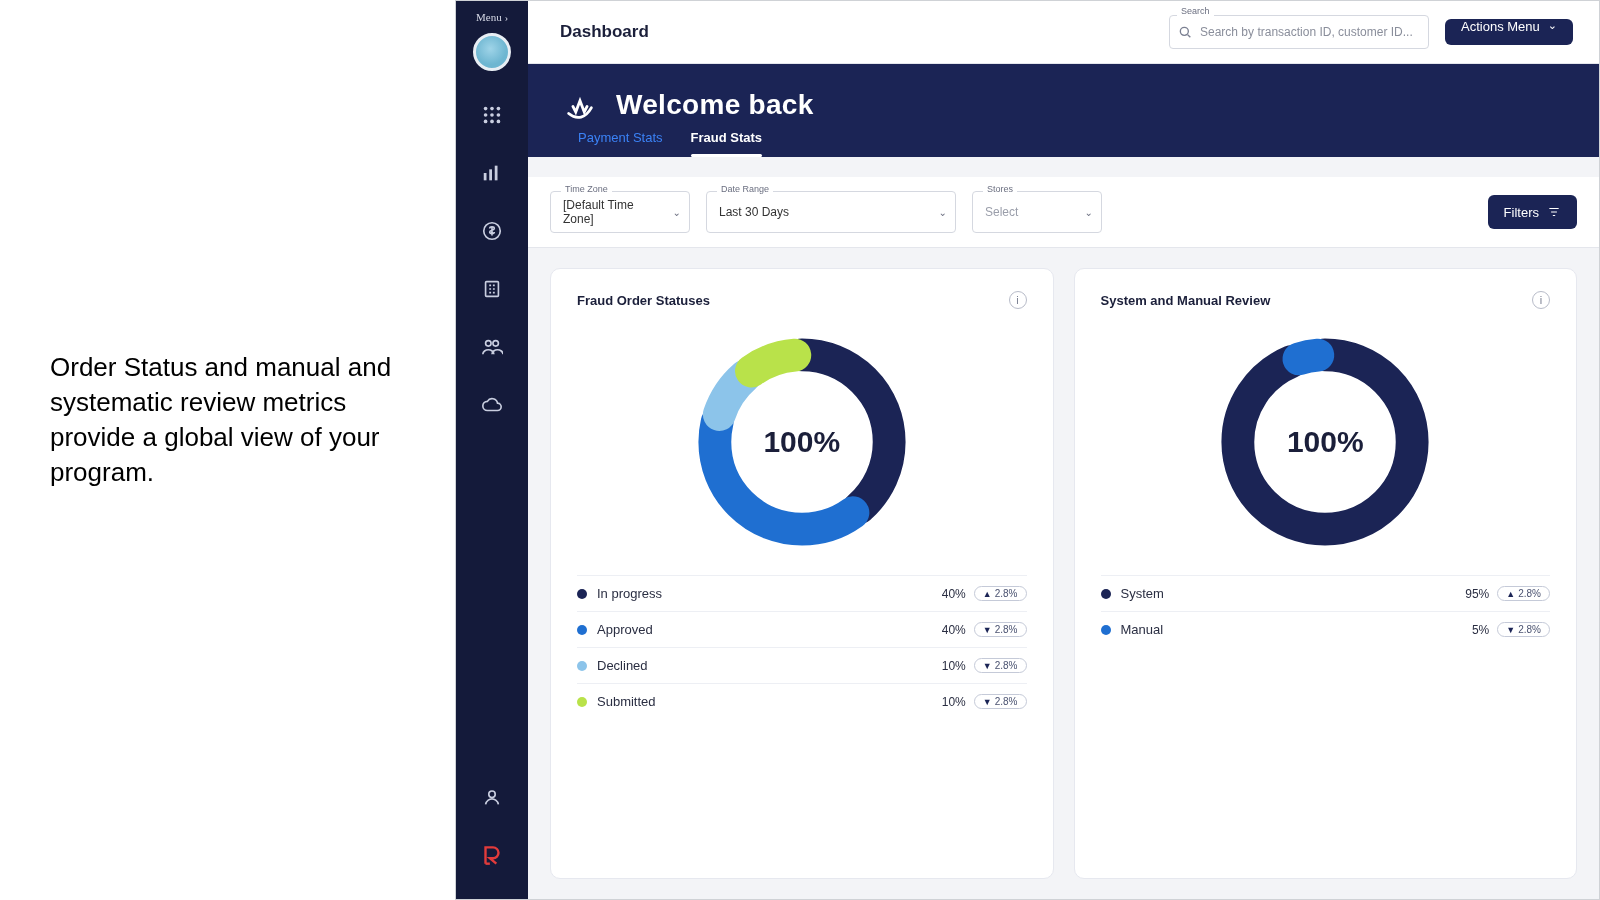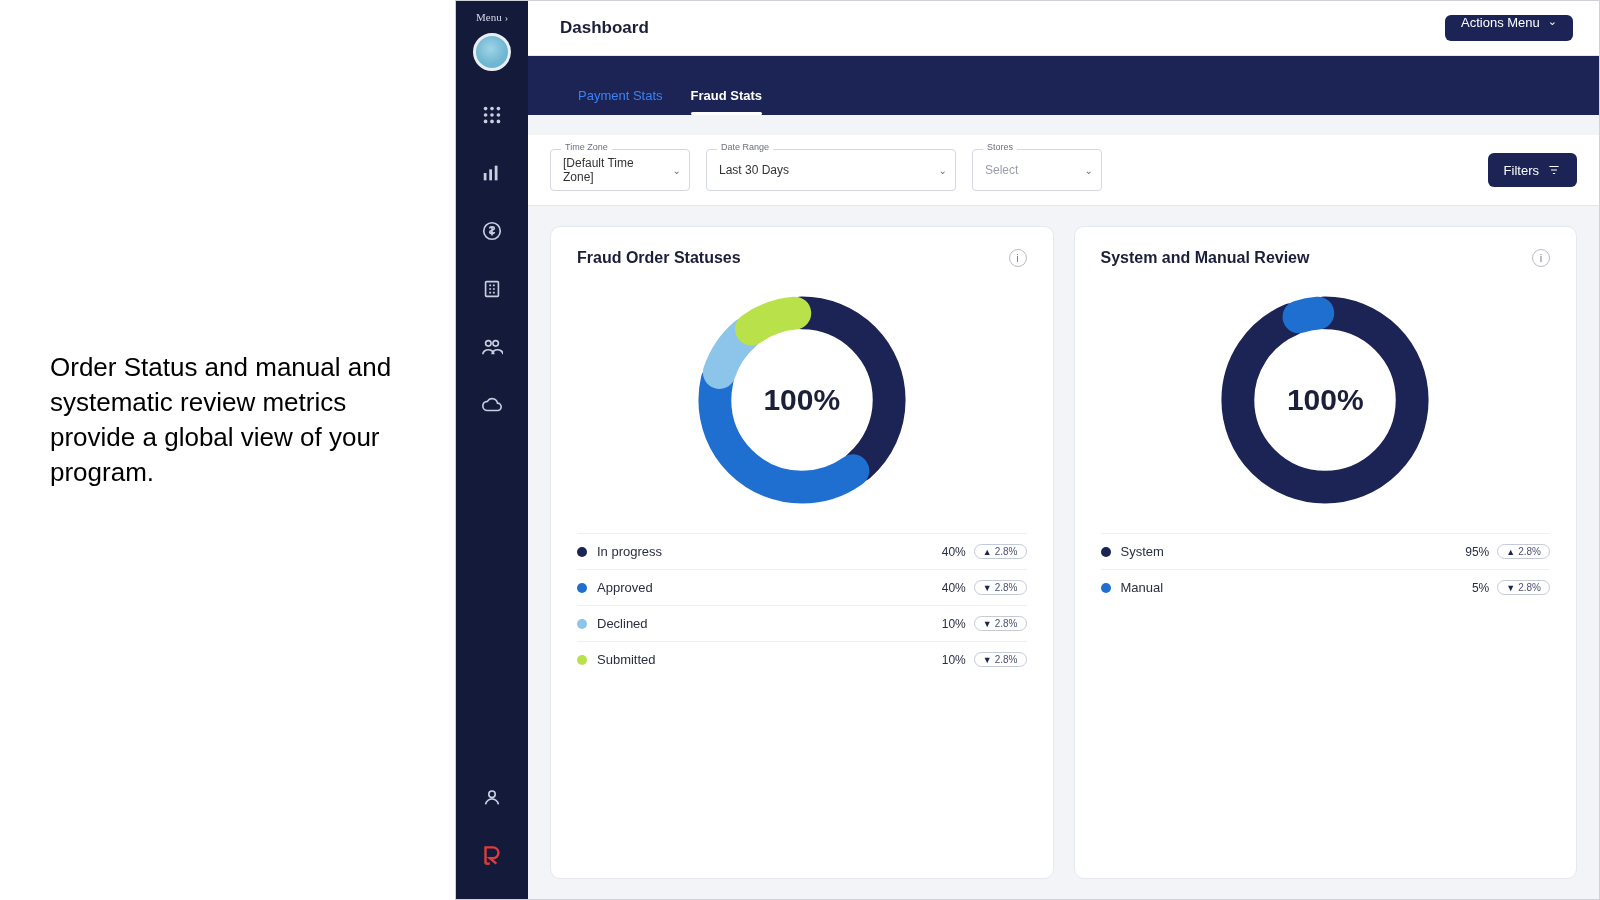--- a/index.html
+++ b/index.html
@@ -45,21 +45,21 @@
   .filterbar { background:#fff; display:flex; align-items:center; padding:14px 22px; gap:16px; border-bottom:1px solid #e4e6ec;margin-top:20px; }
   .fld { position:relative; border:1px solid #d5d8e0; border-radius:4px; height:42px; display:flex; align-items:center; padding:0 28px 0 12px; font-size:12px; color:#333; background:#fff; cursor:pointer; }
   .fld .label { position:absolute; top:-8px; left:10px; font-size:9px; color:#6b6f80; background:#fff; padding:0 4px; }
   .fld .chev { position:absolute; right:8px; font-size:10px; color:#6b6f80; }
   .fld.placeholder .val { color:#9a9eaa; }
   .filters-btn { margin-left:auto; height:34px; background:#1b2455; color:#fff; border:none; border-radius:6px; padding:0 16px; font-size:13px; display:flex; align-items:center; gap:8px; cursor:pointer;}
   
   .cards { display:flex; gap:20px; padding:20px 22px; flex:1; overflow:auto; }
   .card { flex:1; background:#fff; border-radius:10px; border:1px solid #e6e8ef; padding:22px 26px 10px 26px; display:flex; flex-direction:column; min-height:470px; }
   .card-head { display:flex; align-items:center; }
-  .card-title { font-weight:700; font-size:16px; color:#1b1f3a; }
+  .card-title { font-weight:700; font-size:13px; color:#1b1f3a; }
   .info-icon { margin-left:auto; width:18px;height:18px;border:1px solid #b8bcc9;border-radius:50%;display:flex;align-items:center;justify-content:center;font-size:11px;color:#7a7f91;cursor:pointer;}
   .donut-wrap { display:flex; justify-content:center; align-items:center; padding:18px 0 10px; }
   .donut { position:relative; width:230px; height:230px; }
   .donut svg { width:100%; height:100%; transform:rotate(-90deg); }
   .donut .center-label { position:absolute; inset:0; display:flex; align-items:center; justify-content:center; font-weight:800; font-size:30px; color:#1b1f3a; }
   .legend { margin-top:8px; }
   .legend-row { display:flex; align-items:center; padding:10px 0; border-top:1px solid #edeff4; font-size:13px; color:#2a2e42; }
   .legend-row:first-child{ border-top:1px solid #edeff4; }
   .dot { width:10px;height:10px;border-radius:50%; margin-right:10px; }
   .legend-name { flex:1; }
@@ -141,27 +141,46 @@
               <path d="M6 20h4"></path>
             </svg>
         </div>
       </div>
 
       <div class="main">
 
         <div class="topbar">
           <div class="title">Dashboard</div>
           <div class="grow"></div>
+          <div class="search-wrap">
+            <span class="search-label">Search</span>
+            <svg class="search-icon" viewBox="0 0 24 24" fill="none" stroke="currentColor" stroke-width="2">
+                <circle cx="11" cy="11" r="6"></circle>
+                <path d="M20 20l-4-4"></path>
+              </svg>
+            <input class="search-input" placeholder="Search by transaction ID, customer ID..." style="">
+          </div>
           <button class="actions-btn">
             <span>Actions Menu</span>
             <span class="chev">⌄</span>
           </button>
         </div>
 
         <div class="hero">
+          <div class="hero-head">
+            <div class="wave-icon">
+              <svg width="34" height="34" viewBox="0 0 24 24" fill="none" stroke="currentColor" stroke-width="2" stroke-linecap="round">
+                  <path d="M7 13l2 4 3-8 3 8 2-4"></path>
+                  <path d="M4 18c6 5 12 3 16-4"></path>
+                </svg>
+            </div>
+            <div>
+              <div class="hero-title">Welcome back</div>
+            </div>
+          </div>
           <div class="tabs">
             <div class="tab">Payment Stats</div>
             <div class="tab active">Fraud Stats</div>
           </div>
         </div>
 
         <div class="filterbar">
           <div class="fld" style="width:140px">
             <span class="label">Time Zone</span>
             <span class="val">[Default Time Zone]</span>

